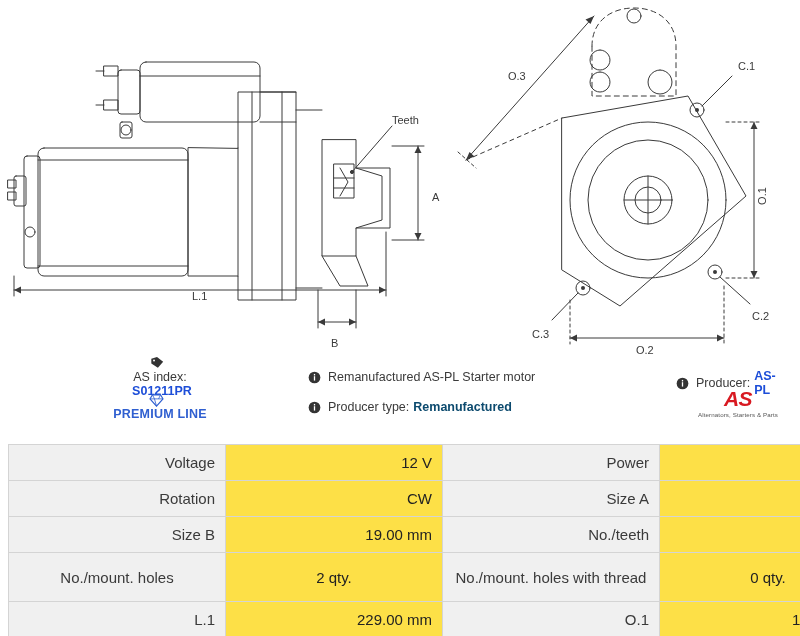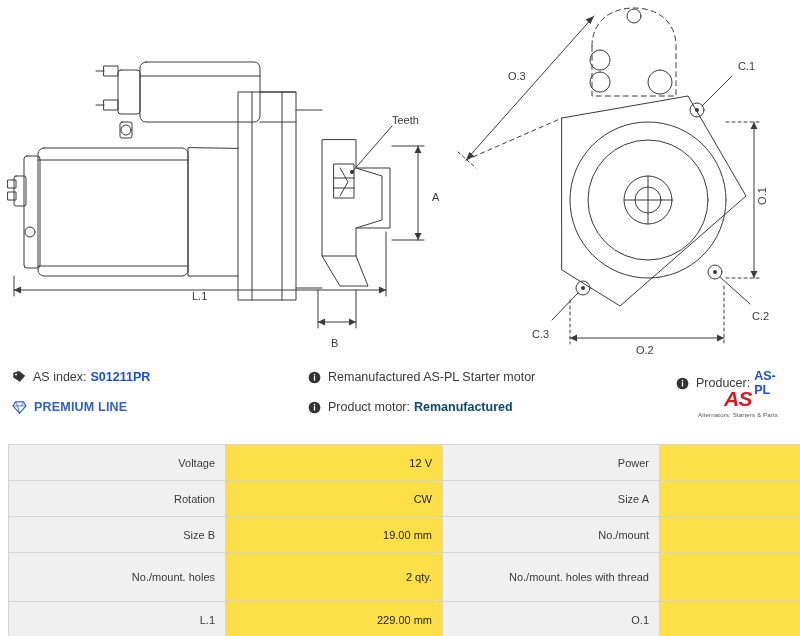--- a/index.html
+++ b/index.html
@@ -39,21 +39,21 @@
     display: flex;
     align-items: center;
     height: 30px;
   }
   .info-col {
     display: flex;
     align-items: center;
     font-size: 12.5px;
     color: #3a3a3a;
   }
-  .c1 { width: 296px; }
+  .c1 { width: 296px; flex-direction: column; }
   .c2 { width: 368px; text-align: right; }
   .c3 { flex: 1; display: flex; align-items: center; justify-content: flex-end; margin-top: 12px; }
   .icon {
     display: inline-flex;
     align-items: center;
     justify-content: center;
     margin-right: 7px;
     flex: none;
   }
   .lbl { color: #3a3a3a; }
@@ -94,37 +94,37 @@
     position: absolute;
     left: 8px;
     top: 444px;
     width: 784px;
     border-collapse: collapse;
     table-layout: fixed;
   }
   .spec-table td {
     border: 1px solid #d4d4d4;
     height: 29px;
-    font-size: 11px;
+    font-size: 15px;
     padding: 3px 10px;
     vertical-align: middle;
   }
   .k {
     background: #f0f0f0;
     text-align: right;
     color: #3a3a3a;
     width: 196px;
   }
   .v {
     background: #fde047;
     text-align: right;
     color: #222222;
     width: 196px;
   }
-  .tall td { height: 42px; }
+  .tall td { height: 42px; text-align: center; }
 </style>
 </head>
 <body>
 
 <div class="page">
 
   <div class="drawings">
     <svg width="800" height="362" viewBox="0 0 800 362">
       <g fill="none" stroke="#3a3a3a" stroke-width="1" stroke-linejoin="round" stroke-linecap="round">
 
@@ -297,21 +297,21 @@
         <span class="premium">PREMIUM LINE</span>
       </div>
       <div class="info-col c2">
         <span class="icon">
           <svg width="13" height="13" viewBox="0 0 16 16">
               <circle cx="8" cy="8" r="7.2" fill="#333"></circle>
               <rect x="7.2" y="6.4" width="1.6" height="5.4" fill="#fff"></rect>
               <rect x="7.2" y="3.6" width="1.6" height="1.9" fill="#fff"></rect>
             </svg>
         </span>
-        <span class="lbl">Product motor:</span>
+        <span class="lbl">Producer type:</span>
         <span class="val-green">Remanufactured</span>
       </div>
       <div class="info-col c3"></div>
     </div>
   </div>
 
   <div class="logo-wrap">
     <div class="logo-as">AS</div>
     <div class="logo-sub">Alternators, Starters &amp; Parts</div>
   </div>
@@ -326,21 +326,21 @@
       </tr>
       <tr>
         <td class="k">Rotation</td>
         <td class="v">CW</td>
         <td class="k">Size A</td>
         <td class="v">75.00 mm</td>
       </tr>
       <tr>
         <td class="k">Size B</td>
         <td class="v">19.00 mm</td>
-        <td class="k">No./mount</td>
+        <td class="k">No./teeth</td>
         <td class="v">9 qty.</td>
       </tr>
       <tr class="tall">
         <td class="k">No./mount. holes</td>
         <td class="v">2 qty.</td>
         <td class="k">No./mount. holes with thread</td>
         <td class="v">0 qty.</td>
       </tr>
       <tr>
         <td class="k">L.1</td>

